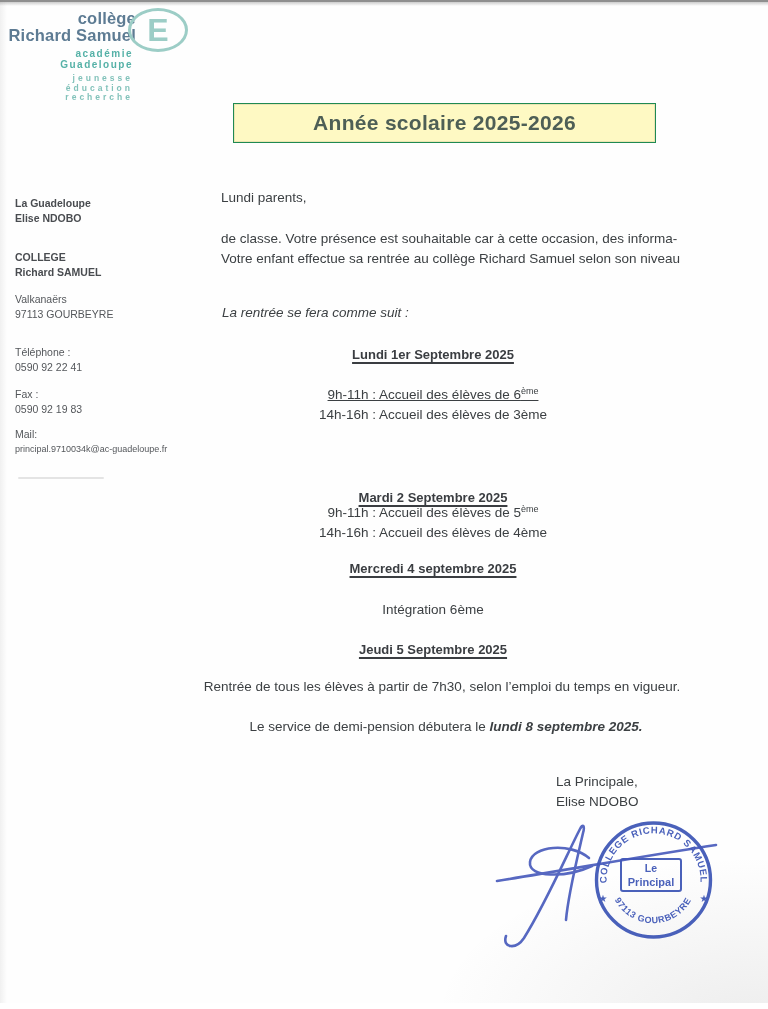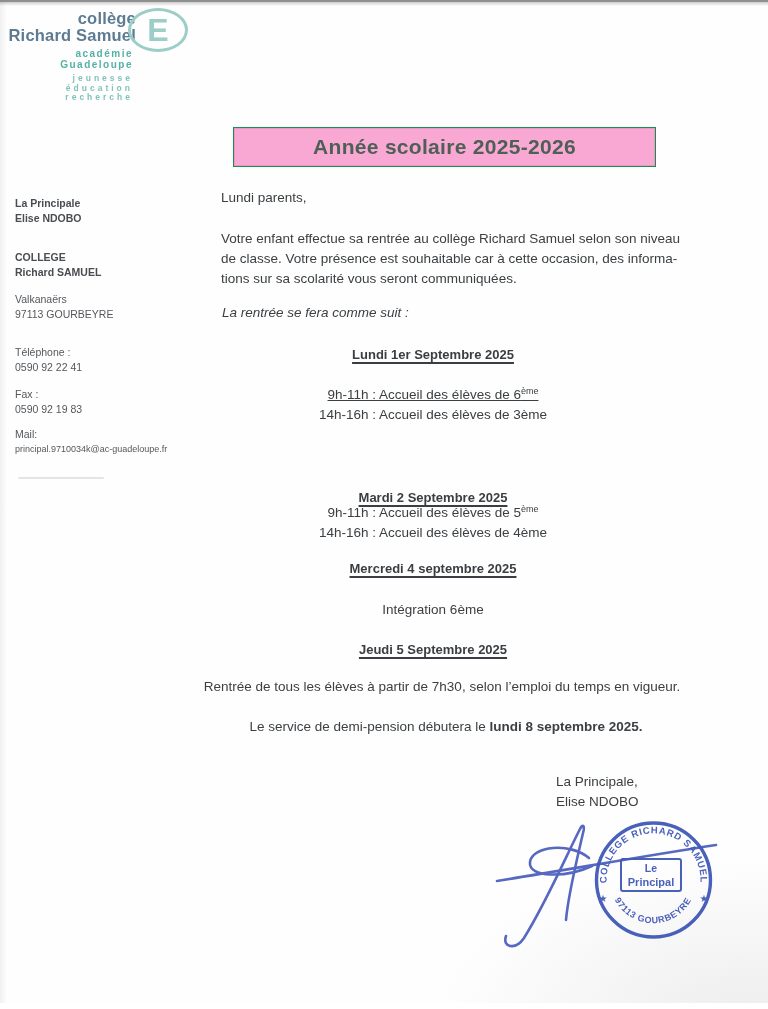--- a/index.html
+++ b/index.html
@@ -22,22 +22,22 @@
                    color:#5d7b93; font-weight:bold; font-size:16.5px; line-height:17px; letter-spacing:0.2px; }
   .logo-e        { position:absolute; left:128px; top:8px; width:54px; height:38px;
                    border:3px solid #9ccdc6; border-radius:50%;
                    display:flex; align-items:center; justify-content:center;
                    color:#9ccdc6; font-size:32px; font-weight:bold; }
   .logo-academie { position:absolute; left:0; top:49px; width:133px; text-align:right;
                    color:#55b1a7; font-weight:bold; font-size:10px; line-height:10.5px; letter-spacing:1.5px; }
   .logo-motto    { position:absolute; left:0; top:74px; width:133px; text-align:right;
                    color:#82c2ba; font-weight:bold; font-size:8.5px; line-height:9.5px; letter-spacing:3px; }
   
-  .banner { position:absolute; left:233px; top:127px; width:421px; height:38px;
-            background:#f9a8d4; border:1px solid #1f8a52;
+  .banner { position:absolute; left:233px; top:103px; width:421px; height:38px;
+            background:#fef9c3; border:1px solid #1f8a52;
             box-shadow:inset 0 0 0 1px rgba(0,0,0,0.08);
             display:flex; align-items:center; justify-content:center; }
   .banner span { font-size:21px; font-weight:bold; color:#4e5f56; letter-spacing:0.3px; }
   
   .sg   { position:absolute; left:15px; width:190px; font-size:10.5px; line-height:15px; color:#54575b; }
   .sg .b { font-weight:bold; color:#494c50; }
   .sg1 { top:196px; } .sg2 { top:250px; } .sg3 { top:292px; }
   .sg4 { top:345px; } .sg5 { top:387px; } .sg6 { top:427px; }
   .mail { font-size:9px; }
   
@@ -88,21 +88,21 @@
       <div>recherche</div>
     </div>
   </div>
 
   <div class="banner">
     <span>Année scolaire 2025-2026</span>
   </div>
 
   <div>
     <div class="sg sg1">
-      <div class="b">La Principale</div>
+      <div class="b">La Guadeloupe</div>
       <div class="b">Elise NDOBO</div>
     </div>
     <div class="sg sg2">
       <div class="b">COLLEGE</div>
       <div class="b">Richard SAMUEL</div>
     </div>
     <div class="sg sg3">
       <div>Valkanaërs</div>
       <div>97113 GOURBEYRE</div>
     </div>
@@ -116,23 +116,22 @@
     </div>
     <div class="sg sg6">
       <div>Mail:</div>
       <div class="mail">principal.9710034k@ac-guadeloupe.fr</div>
     </div>
   </div>
 
   <div class="salutation">Lundi parents,</div>
 
   <div class="para">
+    <div>de classe. Votre présence est souhaitable car à cette occasion, des informa-</div>
     <div>Votre enfant effectue sa rentrée au collège Richard Samuel selon son niveau</div>
-    <div>de classe. Votre présence est souhaitable car à cette occasion, des informa-</div>
-    <div>tions sur sa scolarité vous seront communiquées.</div>
   </div>
 
   <div class="intro">La rentrée se fera comme suit :</div>
 
   <div class="center-col h1">
     <span class="day-heading">Lundi 1er Septembre 2025</span>
   </div>
   <div class="center-col l11 day-line">
     <span>9h-11h : Accueil des élèves de 6</span><sup>ème</sup>
   </div>
@@ -150,21 +149,21 @@
     <span class="day-heading">Mercredi 4 septembre 2025</span>
   </div>
   <div class="center-col l31 day-line">Intégration 6ème</div>
 
   <div class="center-col h4">
     <span class="day-heading">Jeudi 5 Septembre 2025</span>
   </div>
   <div class="center-col wide l41 day-line">Rentrée de tous les élèves à partir de 7h30, selon l’emploi du temps en vigueur.</div>
 
   <div class="center-col closing day-line">
-    <span>Le service de demi-pension débutera le </span><span style="font-weight:bold;">lundi 8 septembre 2025.</span>
+    <span>Le service de demi-pension débutera le </span><span style="font-weight:bold;font-style:italic;">lundi 8 septembre 2025.</span>
   </div>
 
   <div class="signoff">
     <div>La Principale,</div>
     <div>Elise NDOBO</div>
   </div>
 
   <svg class="sigstamp" viewBox="0 0 288 160">
     <defs>
       <path id="arcTop" d="M 127.5 80 A 47 47 0 1 1 219.5 80"></path>

